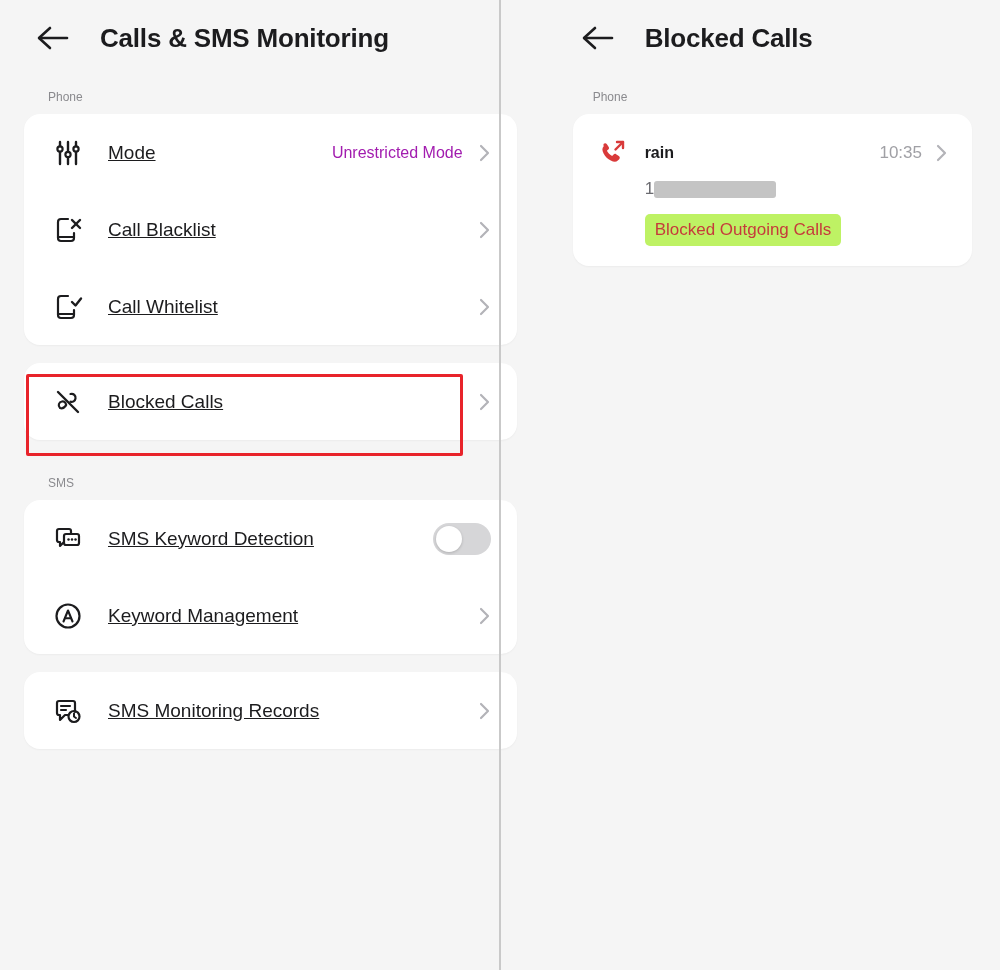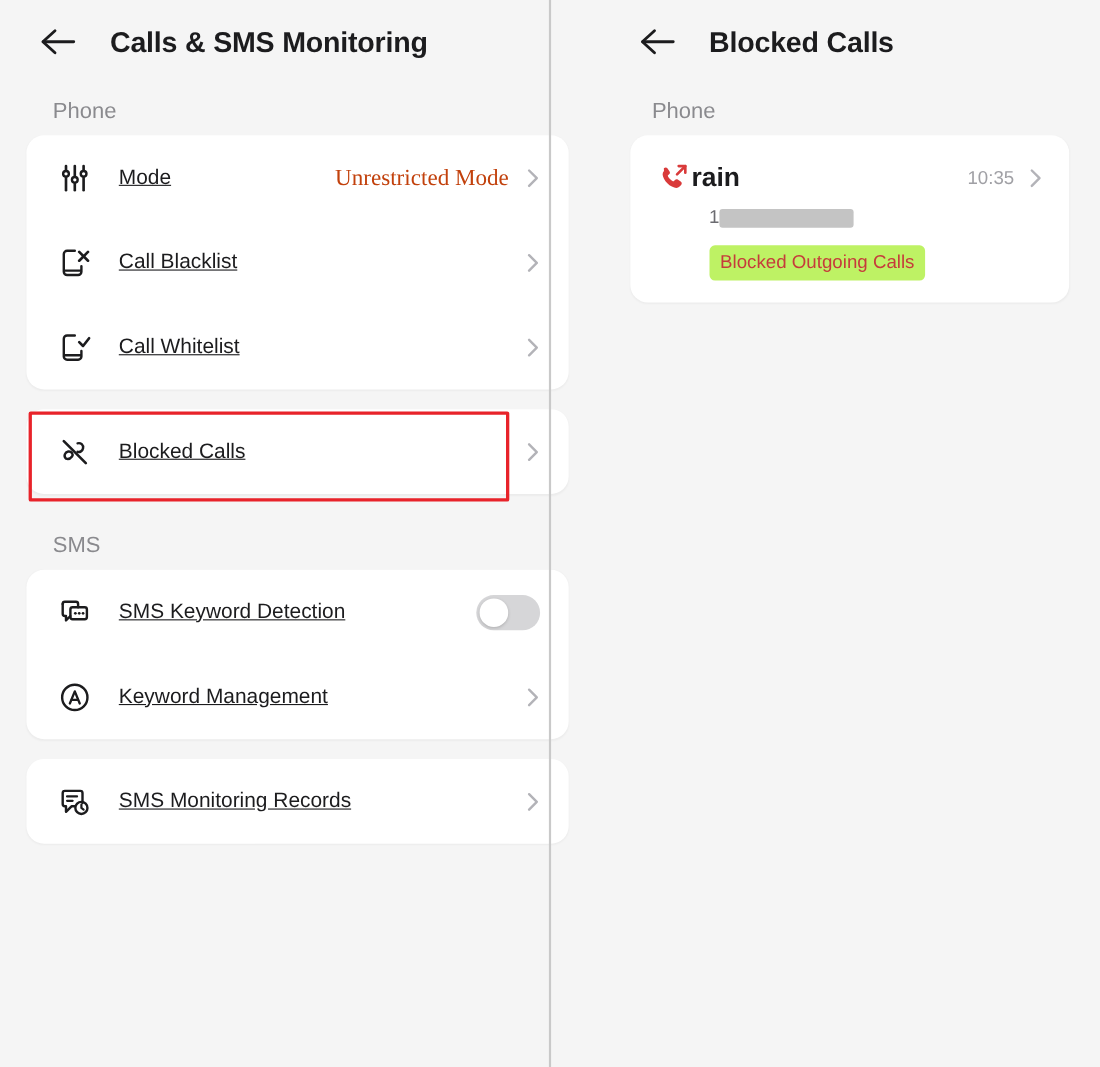--- a/index.html
+++ b/index.html
@@ -36,21 +36,21 @@
   .header-title {
     font-size: 26px; font-weight: bold; color: #1c1c1e;
     letter-spacing: -0.2px;
     margin-left: 26px;
   }
   .panel-right .header { padding-left: 532px; }
   .panel-right .header .header-title { margin-left: 26px; }
 
   
   .section-label {
-    font-size: 20px; color: #8a8a8e;
+    font-size: 12px; color: #8a8a8e;
     padding: 14px 0 10px 48px;
   }
 
   
   .card {
     background: #ffffff;
     border-radius: 16px;
     margin: 0 28px 14px 24px;
     box-shadow: 0 1px 2px rgba(0,0,0,0.04);
     overflow: hidden;
@@ -70,24 +70,23 @@
   }
   .row-icon svg { display: block; }
   .row-label {
     font-size: 19px; color: #1c1c1e;
     margin-left: 20px;
     white-space: nowrap;
     text-decoration: underline;
   }
   .row-spacer { flex: 1 1 auto; }
   .row-value {
-    font-size: 21px; color: #c2410c;
+    font-size: 16px; color: #a21caf;
     margin-right: 14px;
     white-space: nowrap;
-    font-family: Liberation Serif, serif;
   }
   .chev { width: 16px; height: 28px; flex: 0 0 auto; }
   .chev svg { display: block; }
 
   
   .toggle {
     width: 58px; height: 32px;
     border-radius: 16px;
     background: #d6d6d8;
     position: relative;
@@ -119,21 +118,22 @@
     border-radius: 16px;
     margin: 0 28px 0 28px;
     padding: 22px 22px 20px 22px;
     box-shadow: 0 1px 2px rgba(0,0,0,0.04);
     cursor: pointer;
   }
   .call-top { display: flex; align-items: center; }
   .call-icon { width: 34px; height: 34px; flex: 0 0 auto; display:flex; align-items:center; justify-content:center;}
   .call-icon svg { display:block; }
   .call-name {
-    font-size: 24px; font-weight: bold; color: #1c1c1e;
+    font-size: 16px; font-weight: bold; color: #1c1c1e;
+    margin-left: 16px;
   }
   .call-time {
     font-size: 17px; color: #a0a0a5;
     margin-left: auto; margin-right: 12px;
   }
   .call-number-line {
     display: flex; align-items: center;
     margin: 8px 0 0 50px;
     height: 22px;
   }

